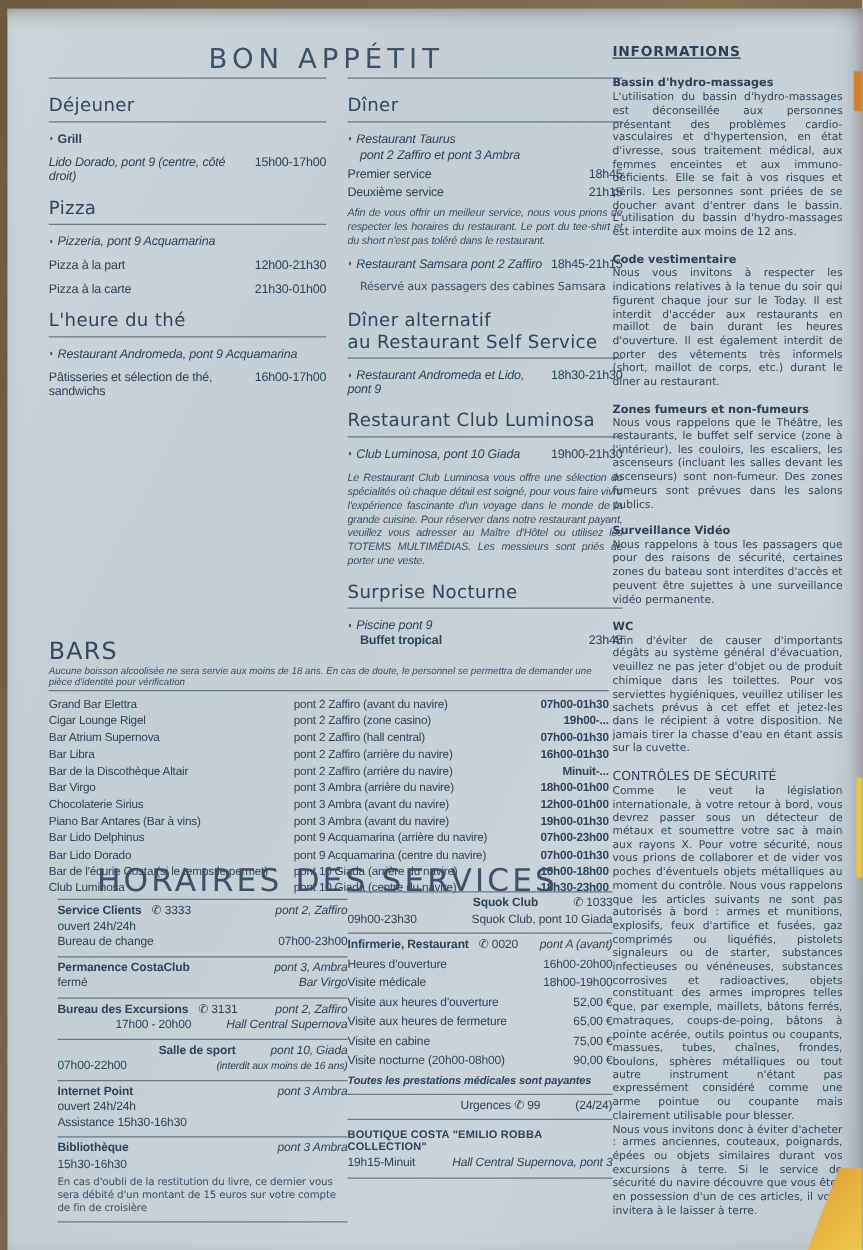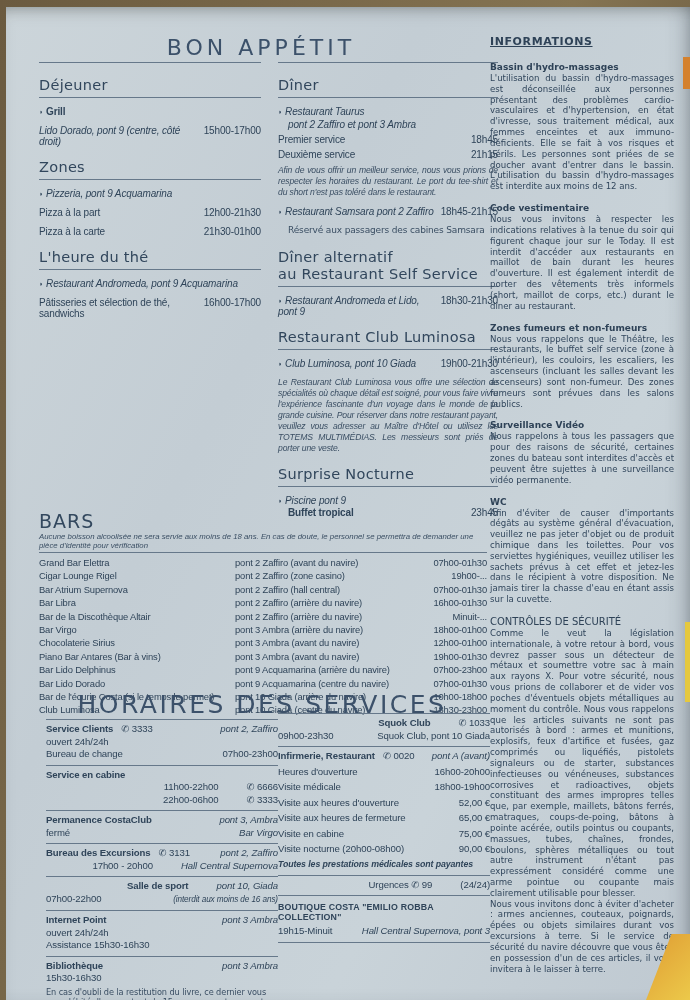--- a/index.html
+++ b/index.html
@@ -43,21 +43,21 @@
   .info-head{font-size:11px;font-weight:bold;letter-spacing:.6px;text-decoration:underline;margin-bottom:14px;color:#2e4257;}
   .info-sec{margin-bottom:11px;}
   .info-title{font-size:9px;font-weight:bold;margin-bottom:1px;color:#2e4257;}
   .info-body{font-size:8.6px;line-height:1.26;text-align:justify;color:#31465c;white-space:pre-line;}
   
   .bars{position:absolute;left:33px;top:503px;width:448px;}
   .bars-head{font-family:"DejaVu Sans",sans-serif;font-size:19px;letter-spacing:1px;color:#33485e;}
   .bars-note{font-size:7.8px;font-style:italic;border-bottom:1px solid #66788a;padding-bottom:2px;color:#3a4e63;}
   .bars-rows{margin-top:3px;}
   .bars-row{display:grid;grid-template-columns:196px 190px 1fr;font-size:9.4px;line-height:13.4px;letter-spacing:-.15px;}
-  .bars-row .bh{text-align:right;white-space:nowrap;}
+  .bars-row .bh{text-align:right;white-space:nowrap;font-weight:bold;}
   
   .svc-title{position:absolute;left:30px;top:683px;width:452px;text-align:center;
     font-family:"DejaVu Sans",sans-serif;font-size:25px;letter-spacing:2.5px;color:#3c516a;}
   .svc{font-size:9.6px;letter-spacing:-.1px;}
   .svc-left{position:absolute;left:40px;top:712px;width:232px;}
   .svc-right{position:absolute;left:272px;top:706px;width:212px;}
   .grp{border-top:1px solid #66788a;padding:3px 0 4px;}
   .grp:last-child{border-bottom:1px solid #66788a;}
   .gr{display:flex;justify-content:space-between;align-items:baseline;line-height:12.5px;}
   .gr.gap{justify-content:flex-end;gap:28px;}
@@ -73,21 +73,21 @@
 
   <div class="bon-title">BON APPÉTIT</div>
 
   <div class="col col-left">
     <div class="sec-head first">Déjeuner</div>
     <div class="venue b"><span class="bullet">◗</span><span>Grill</span></div>
     <div class="r">
       <span class="it">Lido Dorado, pont 9 (centre, côté droit)</span>
       <span class="hours">15h00-17h00</span>
     </div>
-    <div class="sec-head">Zones</div>
+    <div class="sec-head">Pizza</div>
     <div class="venue it"><span class="bullet">◗</span><span>Pizzeria, pont 9 Acquamarina</span></div>
     <div class="r">
       <span>Pizza à la part</span>
       <span class="hours">12h00-21h30</span>
     </div>
     <div class="r">
       <span>Pizza à la carte</span>
       <span class="hours">21h30-01h00</span>
     </div>
     <div class="sec-head">L'heure du thé</div>
@@ -243,33 +243,20 @@
       <div class="gr">
           <span>ouvert 24h/24h</span>
         </div>
       <div class="gr">
           <span>Bureau de change</span>
           <span>07h00-23h00</span>
         </div>
     </div>
     <div class="grp">
       <div class="gr">
-          <span class="b">Service en cabine</span>
-        </div>
-      <div class="gr gap">
-          <span>11h00-22h00</span>
-          <span>✆ 6666</span>
-        </div>
-      <div class="gr gap">
-          <span>22h00-06h00</span>
-          <span>✆ 3333</span>
-        </div>
-    </div>
-    <div class="grp">
-      <div class="gr">
           <span class="b">Permanence CostaClub</span>
           <span class="it">pont 3, Ambra</span>
         </div>
       <div class="gr">
           <span>fermé</span>
           <span class="it">Bar Virgo</span>
         </div>
     </div>
     <div class="grp">
       <div class="gr">

